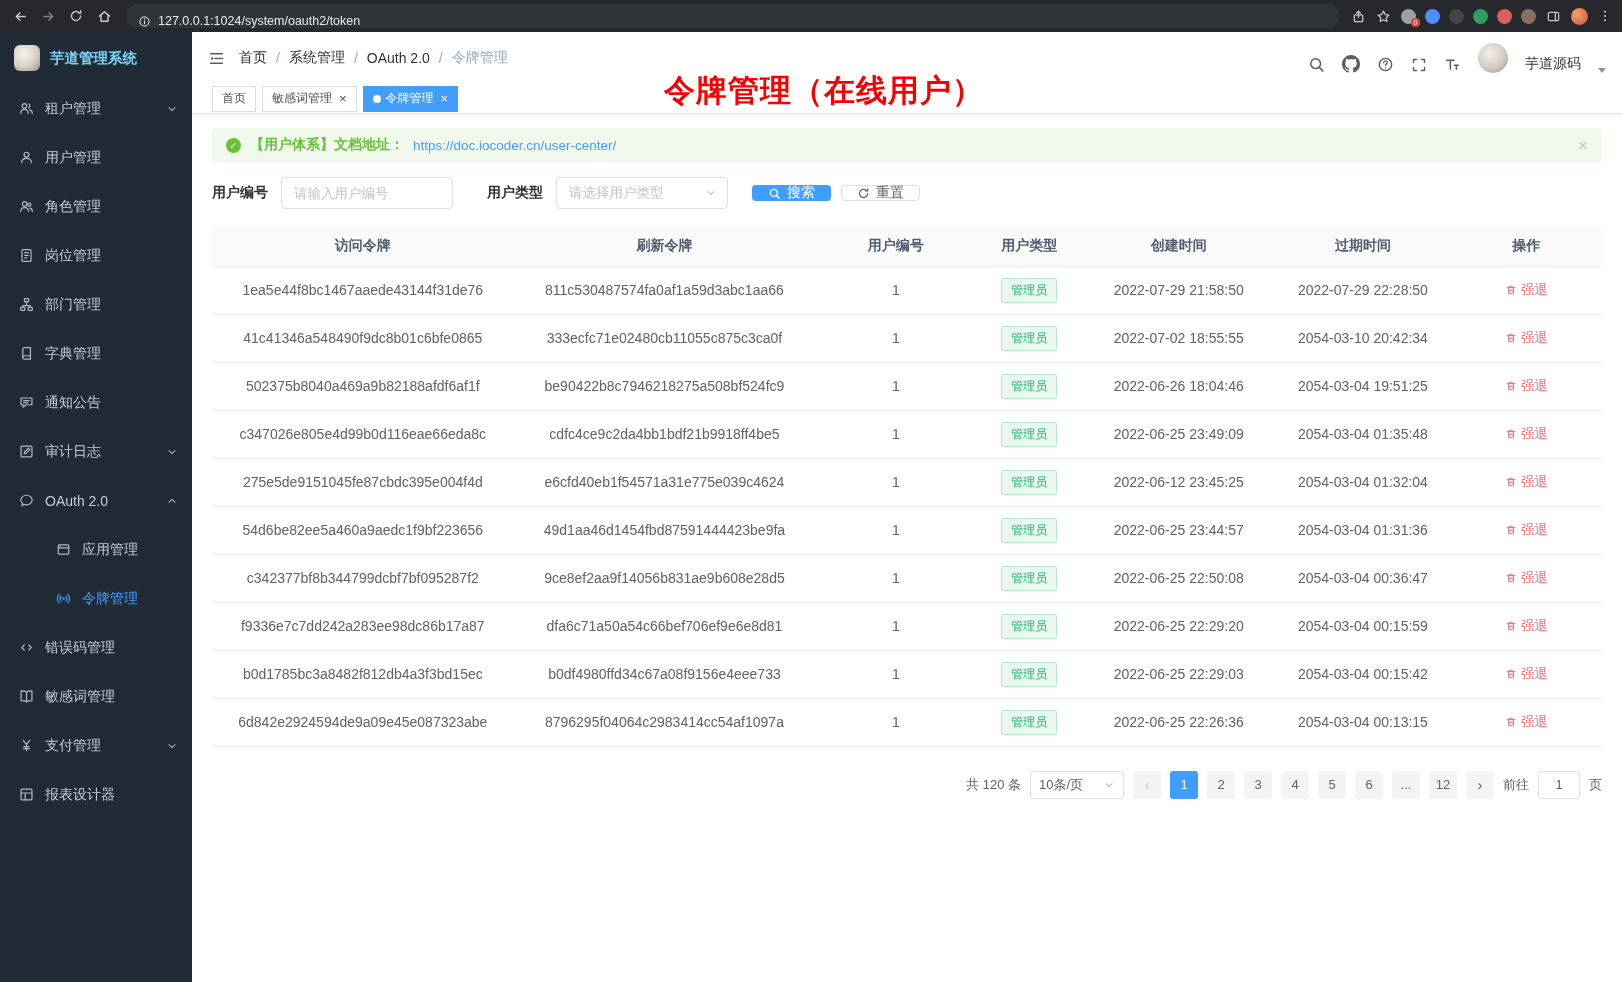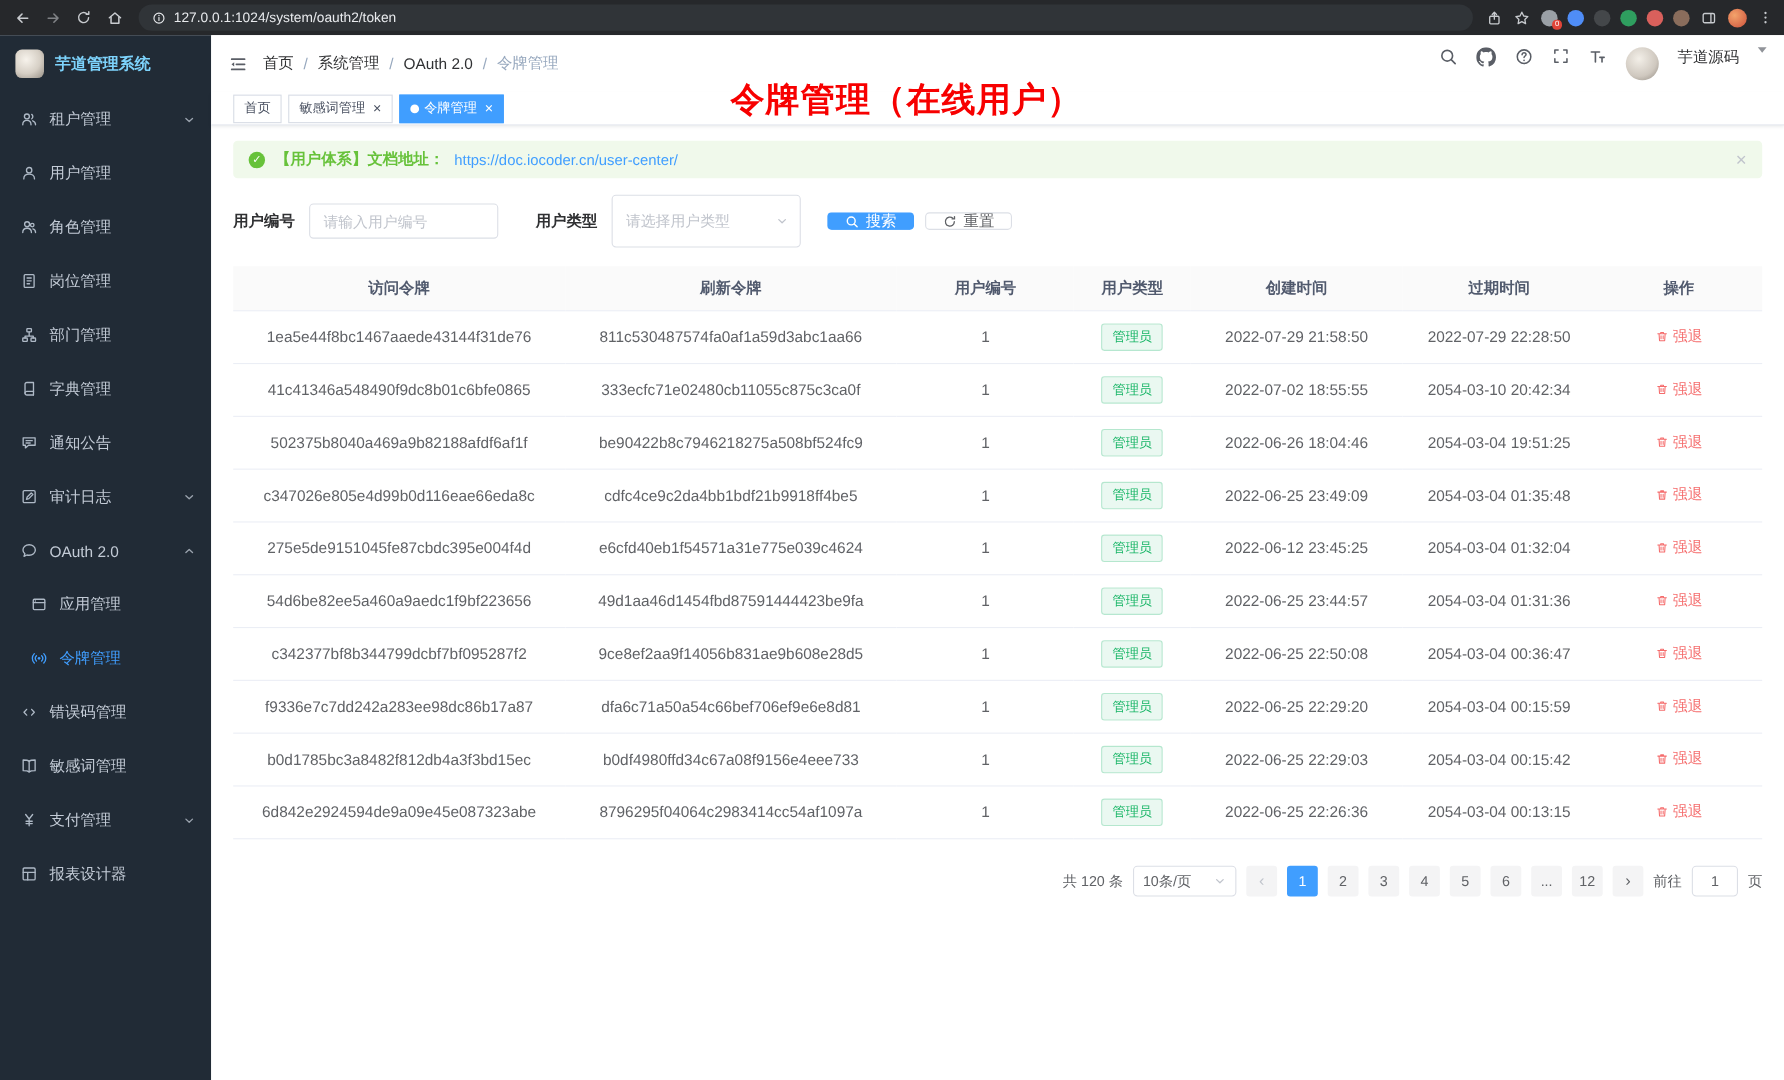--- a/index.html
+++ b/index.html
@@ -10,51 +10,51 @@
   *{box-sizing:border-box;margin:0;padding:0}
   html,body{width:1622px;height:982px;overflow:hidden;background:#fff;
     font-family:"Liberation Sans","DejaVu Sans",sans-serif;}
   svg{display:block}
 
   
   .browser-bar{height:32px;background:#26282b;display:flex;align-items:center;
     padding:0 10px;gap:8px;color:#c8cbcf}
   .bnav{width:20px;height:20px;display:flex;align-items:center;justify-content:center;color:#c8cbcf;cursor:pointer}
   .url-pill{flex:1;height:24px;background:#303438;border-radius:12px;display:flex;
-    align-items:center;gap:7px;padding:0 12px;margin:0 4px;color:#e8eaed;font-size:12.5px;cursor:text}
+    align-items:flex-end;gap:7px;padding:0 12px;margin:0 4px;color:#e8eaed;font-size:12.5px;cursor:text}
   .b-icons{display:flex;align-items:center;gap:10px}
   .ext-dot{width:15px;height:15px;border-radius:50%;position:relative;display:inline-block}
   .ext-badge{position:absolute;right:-4px;bottom:-3px;background:#e04438;color:#fff;
     font-size:7px;line-height:9px;min-width:9px;text-align:center;border-radius:4px;padding:0 1px}
   .b-avatar{width:17px;height:17px;border-radius:50%;background:radial-gradient(circle at 35% 35%,#f3a36b,#d96a4a 70%,#b84c35)}
   .icon-btn{display:flex;align-items:center;justify-content:center;cursor:pointer;color:#c8cbcf}
 
   
   .app{display:flex;height:950px}
   .sidebar{width:192px;flex-shrink:0;background:var(--sidebar-bg);color:#c3cbd6;display:flex;flex-direction:column}
   .logo{height:52px;display:flex;align-items:center;gap:10px;padding:0 14px;cursor:pointer}
   .logo-img{width:26px;height:26px;border-radius:6px;flex-shrink:0;
     background:radial-gradient(circle at 38% 35%,#f7f3ec,#d6cfc5 55%,#958e85)}
   .logo-title{color:#7dd3fc;font-size:14.5px;font-weight:700;white-space:nowrap}
   #sidebar-menu{flex:1;overflow:hidden}
   .menu-item{height:49px;display:flex;align-items:center;gap:11px;padding:0 14px 0 19px;
     font-size:14px;cursor:pointer;color:#c3cbd6;white-space:nowrap}
   .menu-item .mi-icon{display:flex;align-items:center;color:#aeb9c6}
-  .menu-item.sub{padding-left:28px}
+  .menu-item.sub{padding-left:56px}
   .menu-item.active,.menu-item.active .mi-icon{color:var(--primary)}
   .chev{margin-left:auto;opacity:.75;display:flex;align-items:center}
 
   
   .main{flex:1;position:relative;background:#fff;display:flex;flex-direction:column}
   .topbar{height:52px;display:flex;align-items:center;padding:0 16px;gap:14px}
   .hamburger{color:#5a5e66;cursor:pointer;display:flex}
   .breadcrumb{display:flex;align-items:center;gap:9px;font-size:14px;color:#303133}
   .crumb-sep{color:#97a8be}
   .crumb.last{color:#97a8be}
-  .topbar-right{margin-left:auto;display:flex;align-items:flex-start;gap:17px;color:#5a5e66}
+  .topbar-right{margin-left:auto;display:flex;align-items:flex-end;gap:17px;color:#5a5e66}
   .h-avatar{width:30px;height:30px;border-radius:50%;cursor:pointer;
     background:radial-gradient(circle at 40% 35%,#f3efe8,#cfc8bf 60%,#8d867d)}
   .user-name{font-size:14px;color:#303133;cursor:pointer}
   .caret-down{width:0;height:0;border-left:4.5px solid transparent;border-right:4.5px solid transparent;
     border-top:5.5px solid #909399;cursor:pointer}
 
   
   .tags-bar{height:30px;display:flex;align-items:center;padding:0 20px;gap:6px;
     border-bottom:1px solid #e6e9ef;box-shadow:0 1px 3px rgba(0,21,41,.08)}
   .tag{height:26px;display:inline-flex;align-items:center;gap:5px;padding:0 9px;
@@ -75,21 +75,21 @@
     font-size:10px;display:flex;align-items:center;justify-content:center;flex-shrink:0}
   .alert-text{color:var(--success);font-size:14px;font-weight:700}
   .alert-link{color:var(--primary);font-size:13.5px;text-decoration:none;cursor:pointer}
   .alert-close{margin-left:auto;color:#c0c4cc;font-size:17px;cursor:pointer;line-height:1}
 
   .filters{display:flex;align-items:center;gap:10px;margin-top:15px;font-size:14px}
   .f-label{font-weight:700;color:#303133;margin-right:3px}
   .f-input{width:172px;height:32px;border:1px solid #dcdfe6;border-radius:4px;padding:0 12px;
     font-size:13.5px;color:#606266;outline:none;margin-right:24px;font-family:inherit}
   .f-input::placeholder{color:#c0c4cc}
-  .select{width:172px;height:48px;border:1px solid #dcdfe6;border-radius:4px;display:flex;
+  .select{width:172px;height:32px;border:1px solid #dcdfe6;border-radius:4px;display:flex;
     align-items:center;justify-content:space-between;padding:0 10px 0 12px;background:#fff;
     color:#c0c4cc;font-size:13.5px;cursor:pointer;margin-right:14px}
   .btn{height:16px;border-radius:4px;padding:0 15px;font-size:14px;display:inline-flex;
     align-items:center;gap:6px;cursor:pointer;border:1px solid transparent;font-family:inherit}
   .btn.primary{background:var(--primary);color:#fff}
   .btn.plain{background:#fff;border-color:#dcdfe6;color:#606266}
 
   table{width:100%;border-collapse:collapse;margin-top:17px;font-size:14px;color:#606266;table-layout:fixed}
   thead th{height:40px;font-weight:700;color:#515a6e;background:#fafafa;border-bottom:1px solid #ebeef5}
   tbody td{height:48px;border-bottom:1px solid #ebeef5;text-align:center;padding:0 6px;

